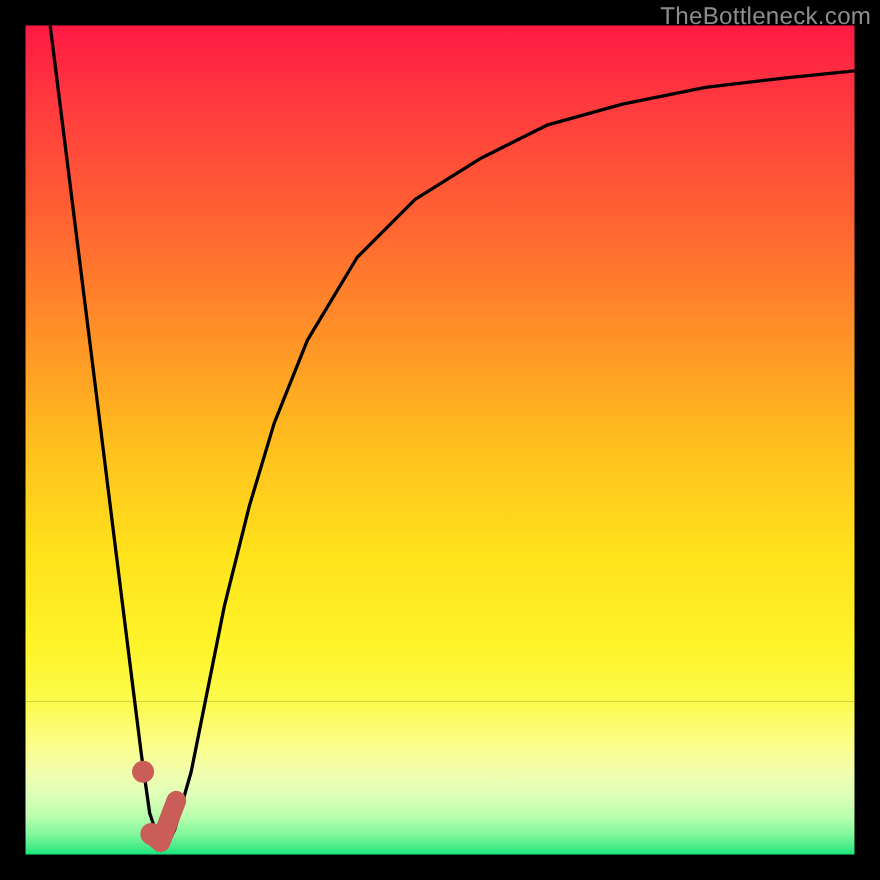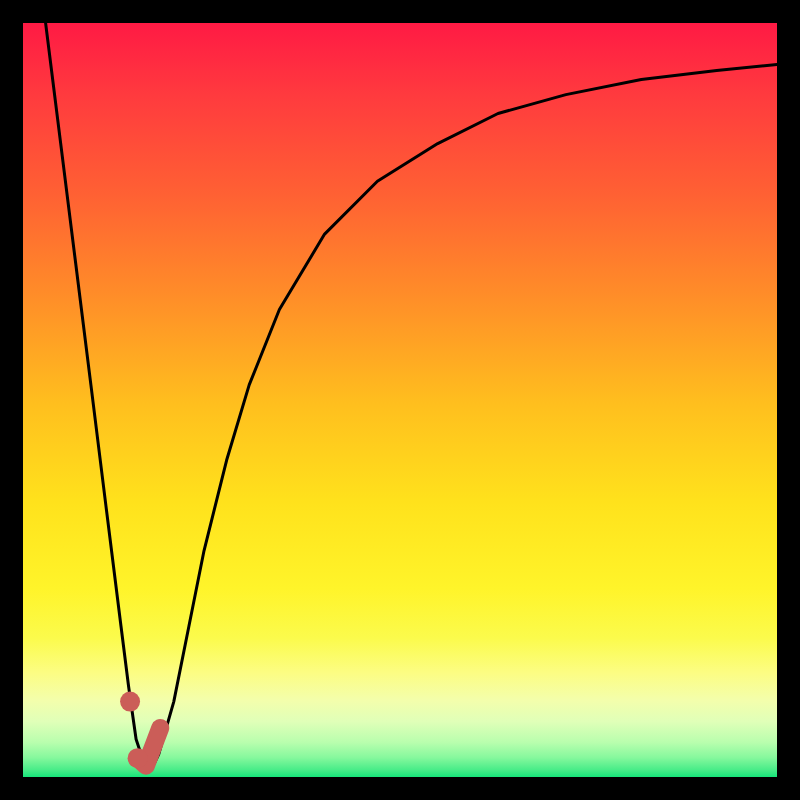--- a/index.html
+++ b/index.html
@@ -89,13 +89,14 @@
     <div class="gradient-bottom"></div>
 
     <svg class="curve" viewBox="0 0 754 754" preserveAspectRatio="none">
       <path id="curve-path" fill="none" stroke="#000" stroke-width="3" stroke-linecap="round" stroke-linejoin="round" d="M22.6 0.0 L37.7 120.6 L52.8 241.3 L67.9 361.9 L82.9 482.6 L98.0 603.2 L105.6 663.5 L113.1 716.3 L120.6 738.9 L128.2 746.5 L135.7 731.4 L150.8 678.6 L165.9 603.2 L181.0 527.8 L203.6 437.3 L226.2 361.9 L256.4 286.5 L301.6 211.1 L354.4 158.3 L414.7 120.6 L475.0 90.5 L542.9 71.6 L618.3 56.5 L693.7 47.5 L754.0 41.5"></path>
       <path id="marker-stroke" fill="none" stroke="#cb5d58" stroke-width="18" stroke-linecap="round" stroke-linejoin="round" d="M114.608 735.15 L122.902 742.6899999999999 L137.228 704.99"></path>
       <circle id="marker-a" r="10" fill="#cb5d58" cx="107.06799999999998" cy="678.6"></circle>
       <circle id="marker-b" r="10" fill="#cb5d58" cx="114.608" cy="735.15"></circle>
     </svg>
   </div>
 
+  <div class="watermark">TheBottleneck.com</div>
 </div>
 
 </body></html>

